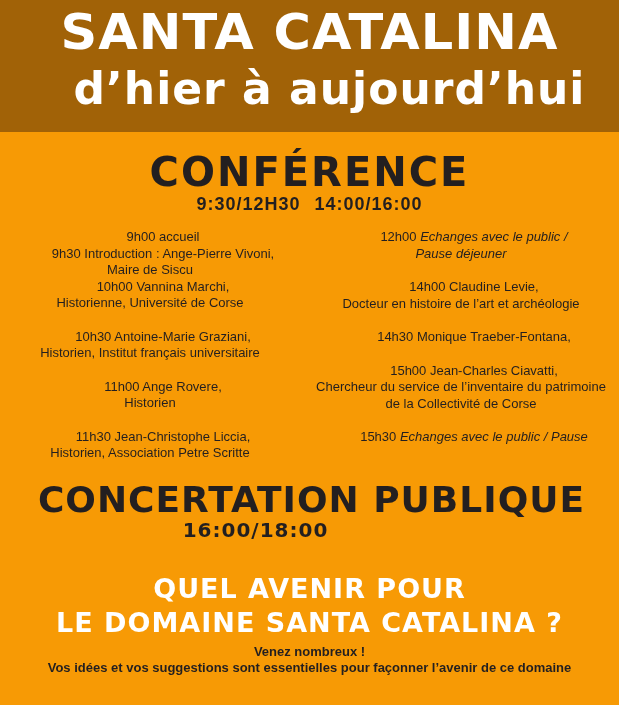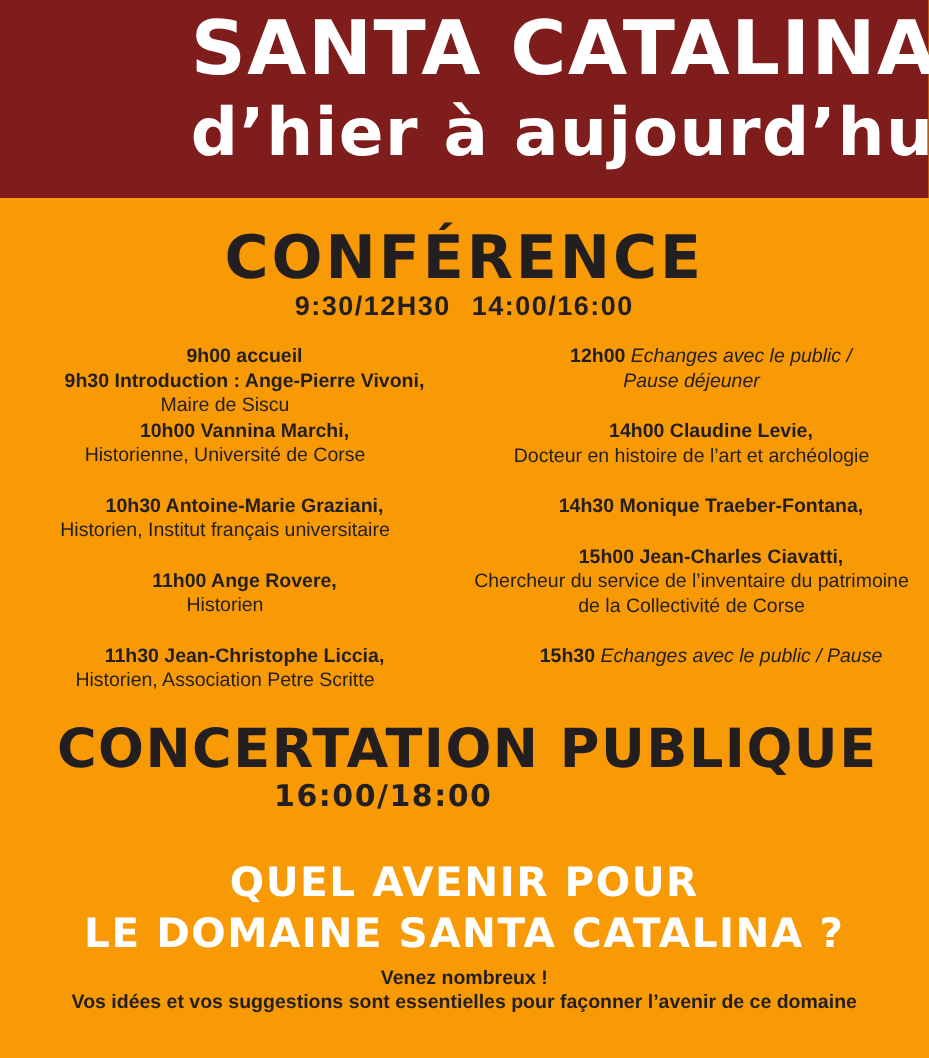--- a/index.html
+++ b/index.html
@@ -1,26 +1,26 @@
 <!DOCTYPE html>
 <html><head>
 <meta charset="utf-8">
 <style>
   html, body { margin:0; padding:0; }
   body { width:619px; height:705px; overflow:hidden; background:#f79a05; font-family:"Liberation Sans", sans-serif; color:#231f20; }
-  .header { position:absolute; left:0; top:0; width:619px; height:132px; background:#7f1d1d; color:#fff; text-align:right; }
+  .header { position:absolute; left:0; top:0; width:619px; height:132px; background:#a16207; color:#fff; text-align:center; }
   .h-title { position:absolute; left:0; width:619px; top:4px; font-family:"DejaVu Sans", sans-serif; font-weight:bold; font-size:50px; letter-spacing:1px; line-height:56px; transform:scaleX(1.02); }
   .h-sub { position:absolute; left:0; width:619px; top:62px; font-family:"DejaVu Sans", sans-serif; font-weight:bold; font-size:44px; line-height:54px; letter-spacing:1px;padding-left:20px; }
   .conf-title { position:absolute; left:0; width:619px; top:150px; text-align:center; font-family:"DejaVu Sans", sans-serif; font-weight:bold; font-size:40px; line-height:44px; letter-spacing:2px; }
   .conf-times { position:absolute; left:0; width:619px; top:193px; text-align:center; font-family:Liberation Sans, sans-serif; font-weight:bold; font-size:18px; line-height:22px; letter-spacing:1px; word-spacing:8px; }
   .col { position:absolute; top:229px; text-align:center; font-size:13px; line-height:16.5px; }
   .col.left { left:0; width:300px; }
   .col.right { left:303px; width:316px; }
   .item { margin:0; }
-  .b { font-weight:bold;padding-left:26px; }
+  .b { font-weight:normal;padding-left:26px; }
   .i { font-style:italic; }
   .gap { height:17px; }
   .concert { position:absolute; left:2px; width:619px; top:480px; text-align:center; font-family:"DejaVu Sans", sans-serif; font-weight:bold; font-size:36px; line-height:40px; letter-spacing:1px; }
   .concert-time { position:absolute; left:0; width:511px; top:520px; text-align:center; font-family:"DejaVu Sans", sans-serif; font-weight:bold; font-size:20px; line-height:20px; letter-spacing:1px; }
   .question { position:absolute; left:0; width:619px; top:552px; text-align:center; color:#fff; font-family:"DejaVu Sans", sans-serif; font-weight:bold; font-size:27px; line-height:34px; letter-spacing:1px;margin-top:20px; }
   .footer { position:absolute; left:0; width:619px; top:644px; text-align:center; font-weight:bold; font-size:13px; line-height:16px; }
 </style>
 </head>
 <body>
 

